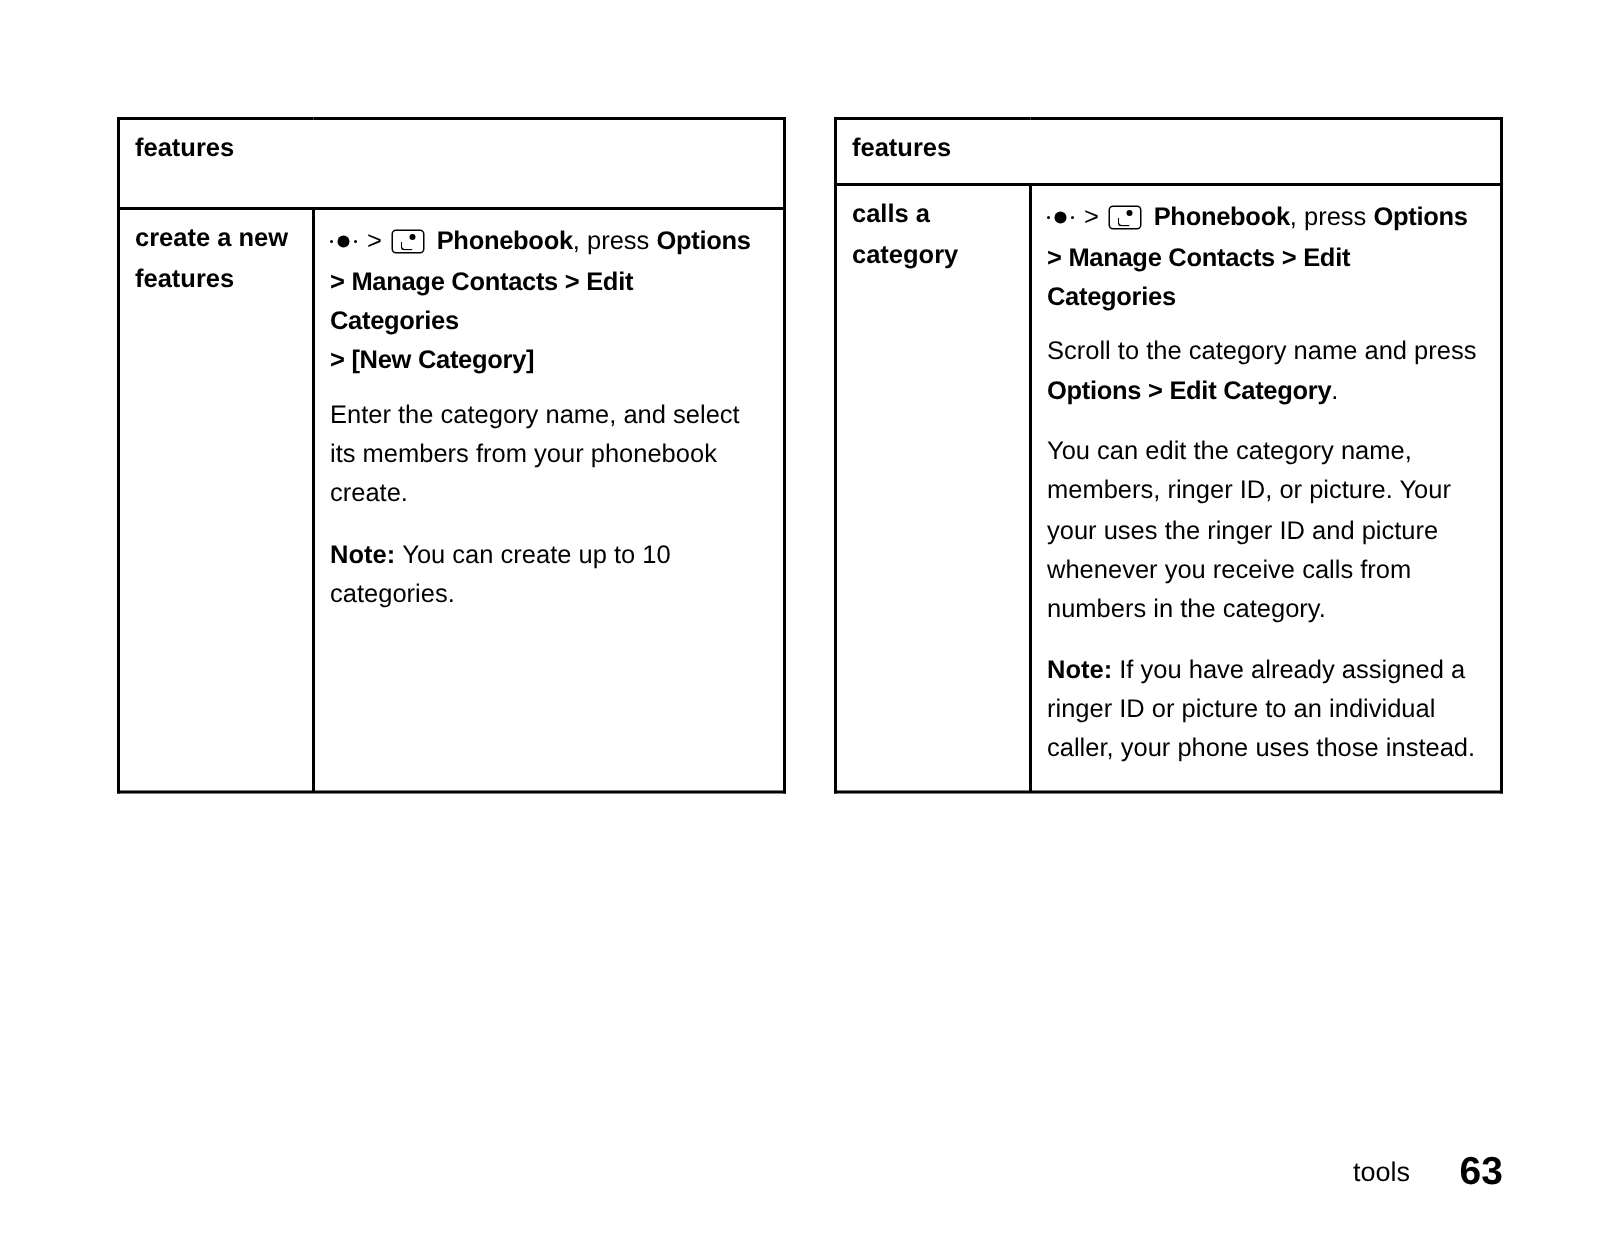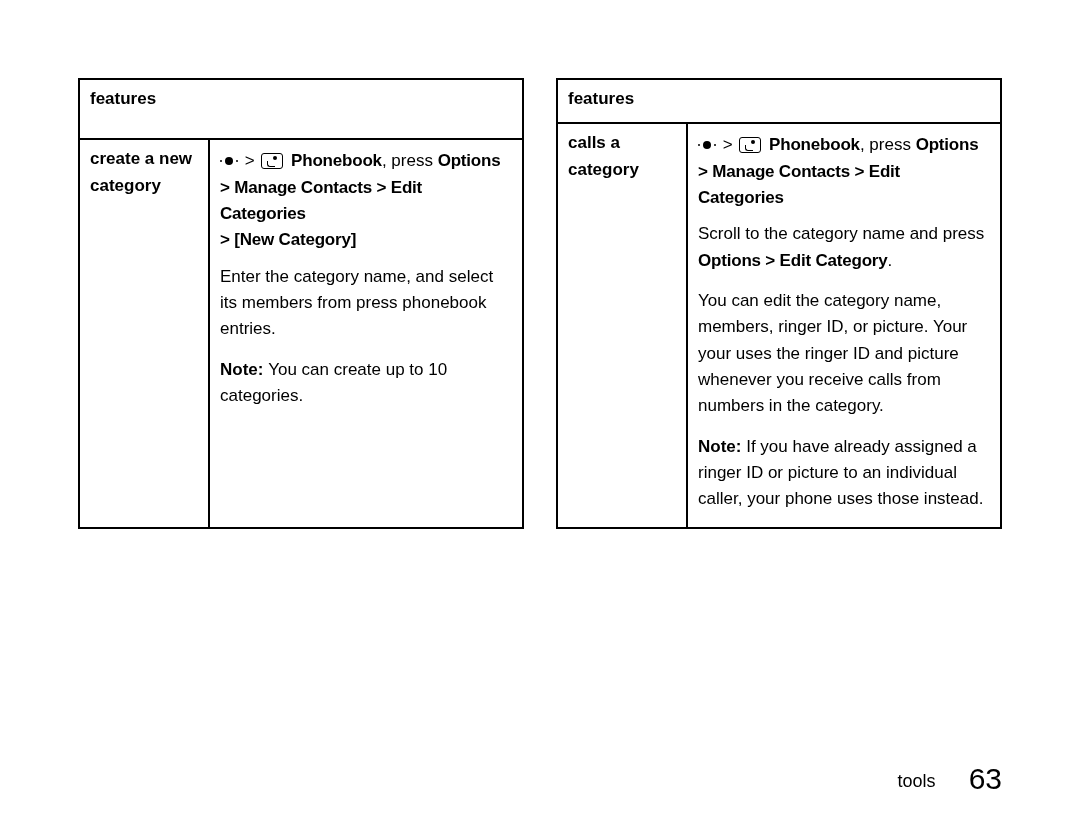--- a/index.html
+++ b/index.html
@@ -93,45 +93,45 @@
   }
   p { margin: 6px 0 14px 0; }
   p:last-child { margin-bottom: 4px; }
   .footer {
     position: absolute;
     bottom: 38px;
     right: 78px;
     font-size: 18px;
   }
   .footer .section { margin-right: 28px; }
-  .footer .pnum { font-weight: 400; font-size: 30px; vertical-align: -2px; text-align: center; }
+  .footer .pnum { font-weight: 700; font-size: 26px; vertical-align: -2px; text-align: center; }
   .header-row th:first-child { border-right: none; }
 </style>
 </head>
 <body>
 
 <div class="page">
 
   <table class="ftable">
     <tbody>
         <tr class="header-row">
       <th colspan="2">features</th>
     </tr>
     <tr>
-      <td class="lab">create a new category</td>
+      <td class="lab">create a new features</td>
       <td>
         <p style="margin-top:2px;margin-bottom:10px;">
           <span class="nav-icon"><span class="dotL"></span><span class="dotR"></span></span>
           &gt;
           <span class="key-icon"></span>
           <span class="cond">Phonebook</span><span>, press </span><span class="cond">Options</span><br>
           <span class="cond">&gt; Manage Contacts &gt; Edit Categories</span><br>
           <span class="cond">&gt; [New Category]</span>
         </p>
-        <p>Enter the category name, and select its members from press phonebook entries.</p>
+        <p>Enter the category name, and select its members from your phonebook create.</p>
         <p>
           <b>Note: </b><span>You can create up to 10 categories.</span>
         </p>
       </td>
     </tr>
   </tbody>
     </table>
 
   <table class="ftable">
     <tbody>

